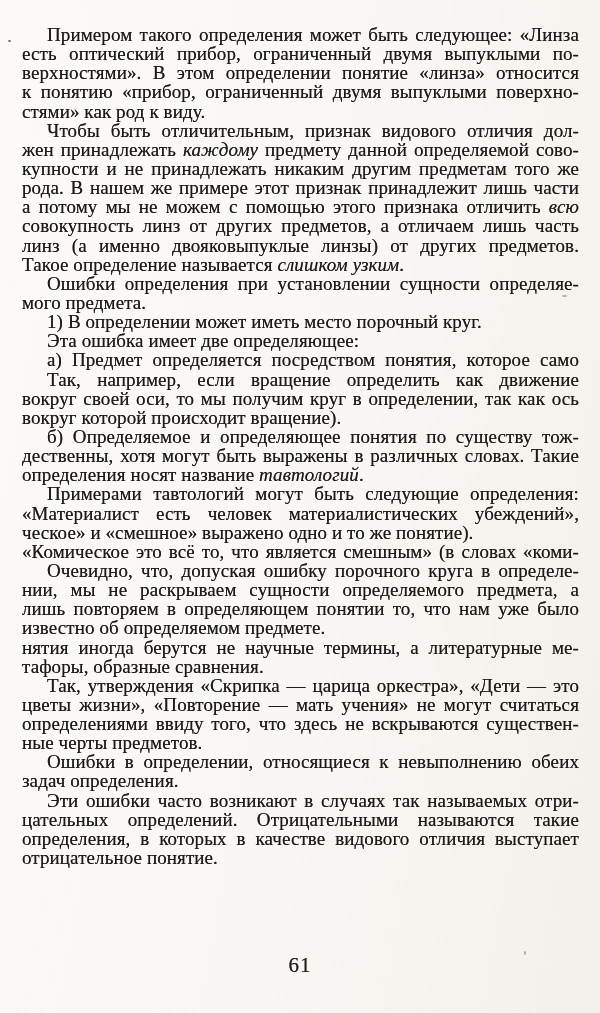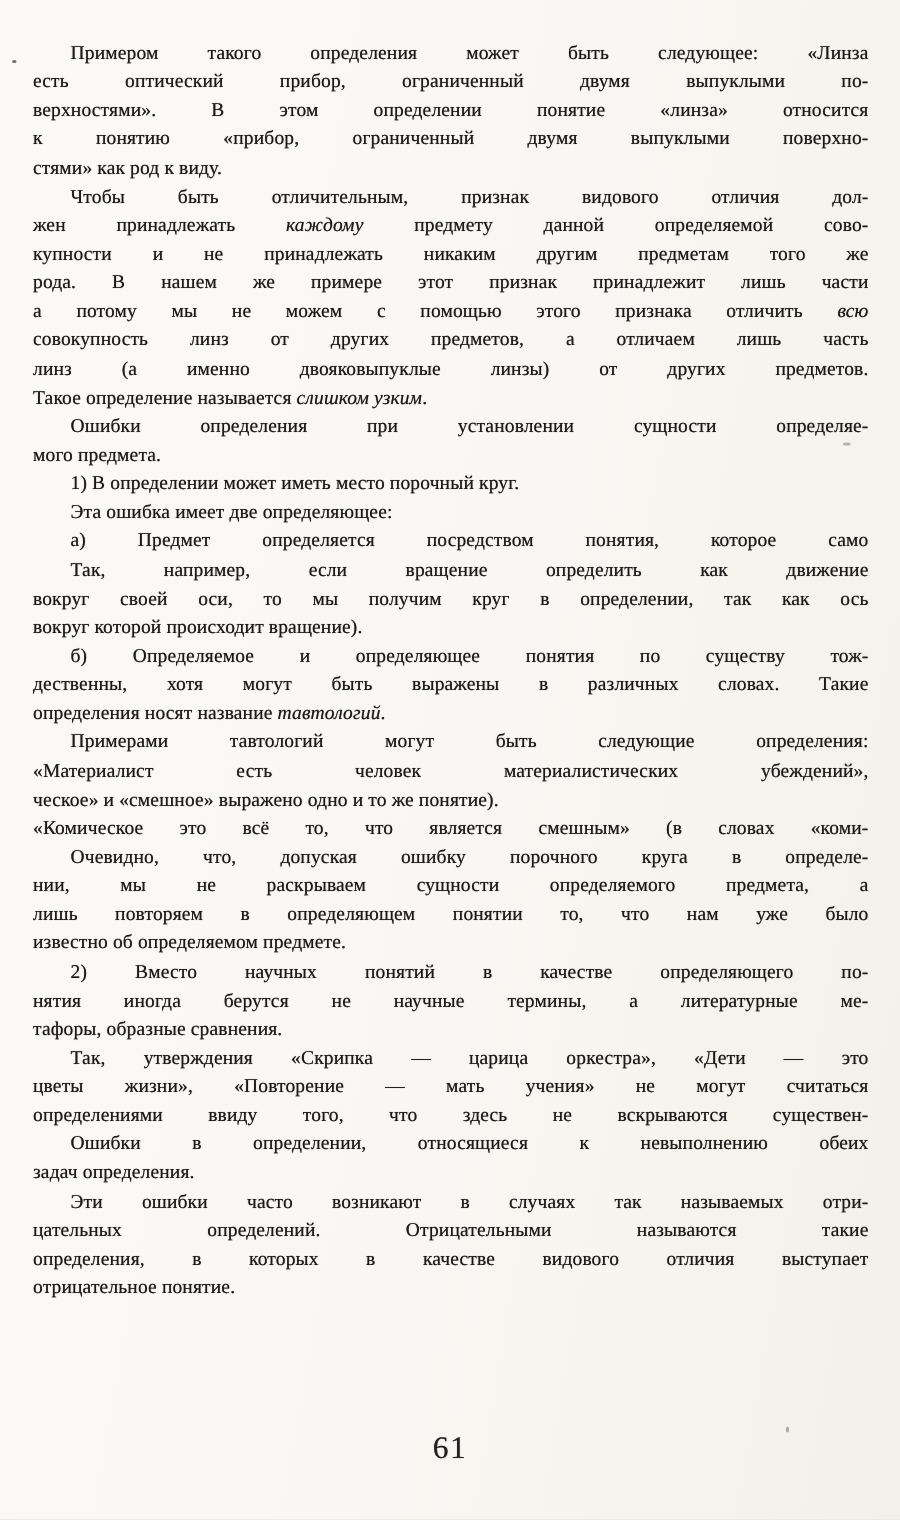--- a/index.html
+++ b/index.html
@@ -8,21 +8,21 @@
     font-family:"Liberation Serif", serif;
     background:#e9e8e3;
   }
   .page{
     position:relative;width:600px;height:1013px;
     background:linear-gradient(100deg,#fbfaf6 0%,#f8f7f3 55%,#f1f0ea 100%);
     color:#1c1b19;
   }
   .text-block{
     position:absolute;left:22px;top:25px;width:557px;
-    font-size:13px;line-height:19.15px;
+    font-size:19px;line-height:19.15px;
     letter-spacing:0.1px;
     text-shadow:0 0 0.5px rgba(25,24,22,0.75);
   }
   .para{margin:0;padding:0;}
   .line{
     text-align:justify;
     text-align-last:justify;
     height:19.15px;
   }
   .line.first{text-indent:25px;}
@@ -93,28 +93,28 @@
         <div class="line end"><span>ческое» и «смешное» выражено одно и то же понятие).</span></div>
         <div class="line"><span>«Комическое это всё то, что является смешным» (в словах «коми-</span></div>
       </div>
       <div class="para">
         <div class="line first"><span>Очевидно, что, допуская ошибку порочного круга в определе-</span></div>
         <div class="line"><span>нии, мы не раскрываем сущности определяемого предмета, а</span></div>
         <div class="line"><span>лишь повторяем в определяющем понятии то, что нам уже было</span></div>
         <div class="line end"><span>известно об определяемом предмете.</span></div>
       </div>
       <div class="para">
-        <div class="line first"><span>2) Вместо научных понятий в качестве определяющего по-</span></div>
         <div class="line"><span>нятия иногда берутся не научные термины, а литературные ме-</span></div>
         <div class="line end"><span>тафоры, образные сравнения.</span></div>
       </div>
       <div class="para">
         <div class="line first"><span>Так, утверждения «Скрипка — царица оркестра», «Дети — это</span></div>
         <div class="line"><span>цветы жизни», «Повторение — мать учения» не могут считаться</span></div>
         <div class="line"><span>определениями ввиду того, что здесь не вскрываются существен-</span></div>
+        <div class="line end"><span>ные черты предметов.</span></div>
       </div>
       <div class="para italic">
         <div class="line first"><span>Ошибки в определении, относящиеся к невыполнению обеих</span></div>
         <div class="line end"><span>задач определения.</span></div>
       </div>
       <div class="para">
         <div class="line first"><span>Эти ошибки часто возникают в случаях так называемых отри-</span></div>
         <div class="line"><span>цательных определений. Отрицательными называются такие</span></div>
         <div class="line"><span>определения, в которых в качестве видового отличия выступает</span></div>
         <div class="line end"><span>отрицательное понятие.</span></div>

